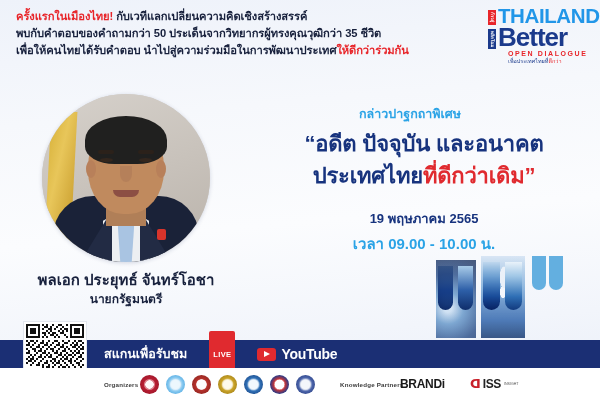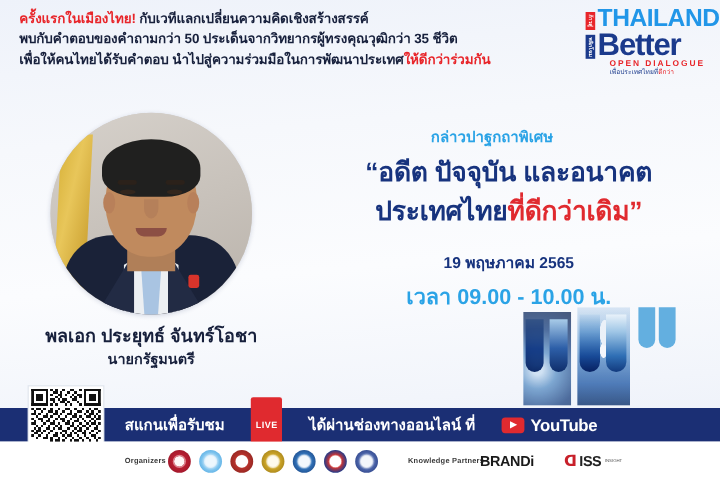--- a/index.html
+++ b/index.html
@@ -181,21 +181,21 @@
   }
   .quote-red { color: #e02a2f; }
   .event-date {
     position: absolute; left: 250px; top: 208px; width: 348px;
     text-align: center;
     font-size: 13px; font-weight: 700; color: #17337e;
   }
   .event-time {
     position: absolute; left: 250px; top: 232px; width: 348px;
     text-align: center;
-    font-size: 18px; font-weight: 700; color: #2aa3e6;
+    font-size: 15px; font-weight: 700; color: #2aa3e6;
   }
 
   
   .deco {
     position: absolute; right: 18px; bottom: 62px;
     width: 146px; height: 84px;
     display: flex; align-items: flex-end; gap: 5px;
   }
   .qm {
     position: relative; width: 40px; height: 78px; overflow: hidden;
@@ -385,21 +385,20 @@
     <div class="qm qm2">
         <span class="qm-img"></span>
       </div>
     <div class="qm qm3"></div>
   </div>
 
   <div class="live-bar">
     <div class="live-text">
       <span>สแกนเพื่อรับชม</span>
       <span class="live-badge">LIVE</span>
-      <span>ได้ผ่านช่องทางออนไลน์ ที่</span>
       <span class="yt">
         <span class="yt-play"></span>
         <span class="yt-word">YouTube</span>
       </span>
     </div>
   </div>
 
   <div class="qr">
     <svg width="58" height="58" viewBox="0 0 29 29" shape-rendering="crispEdges">
       <rect width="29" height="29" fill="#fff"></rect>

